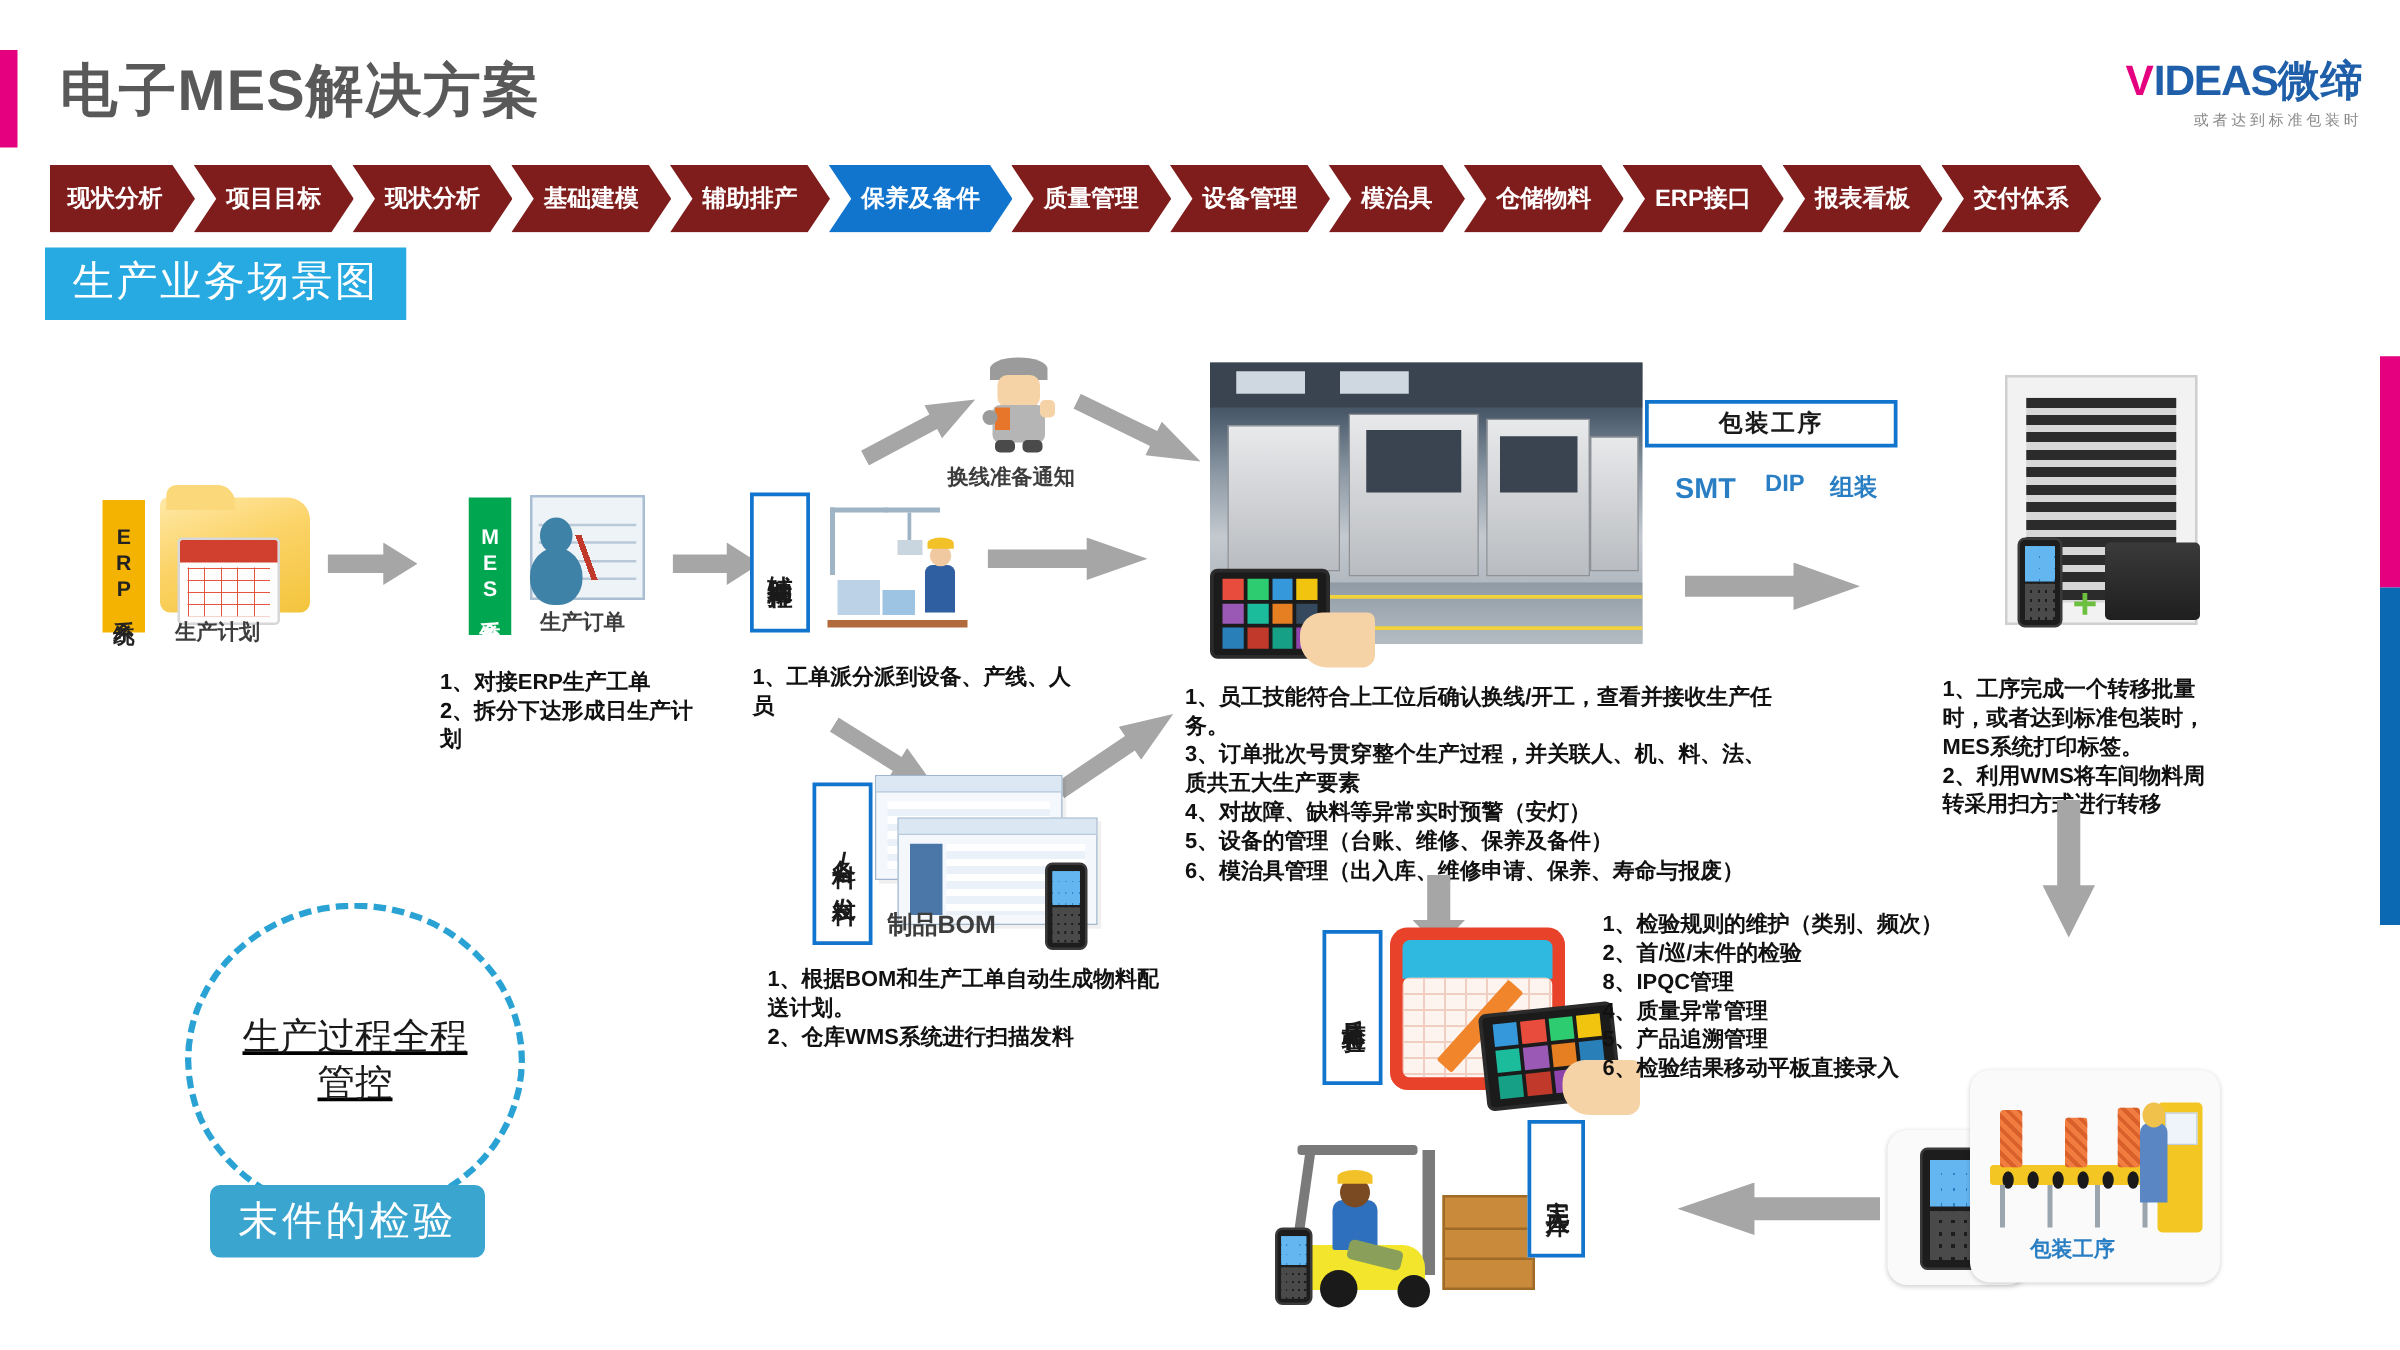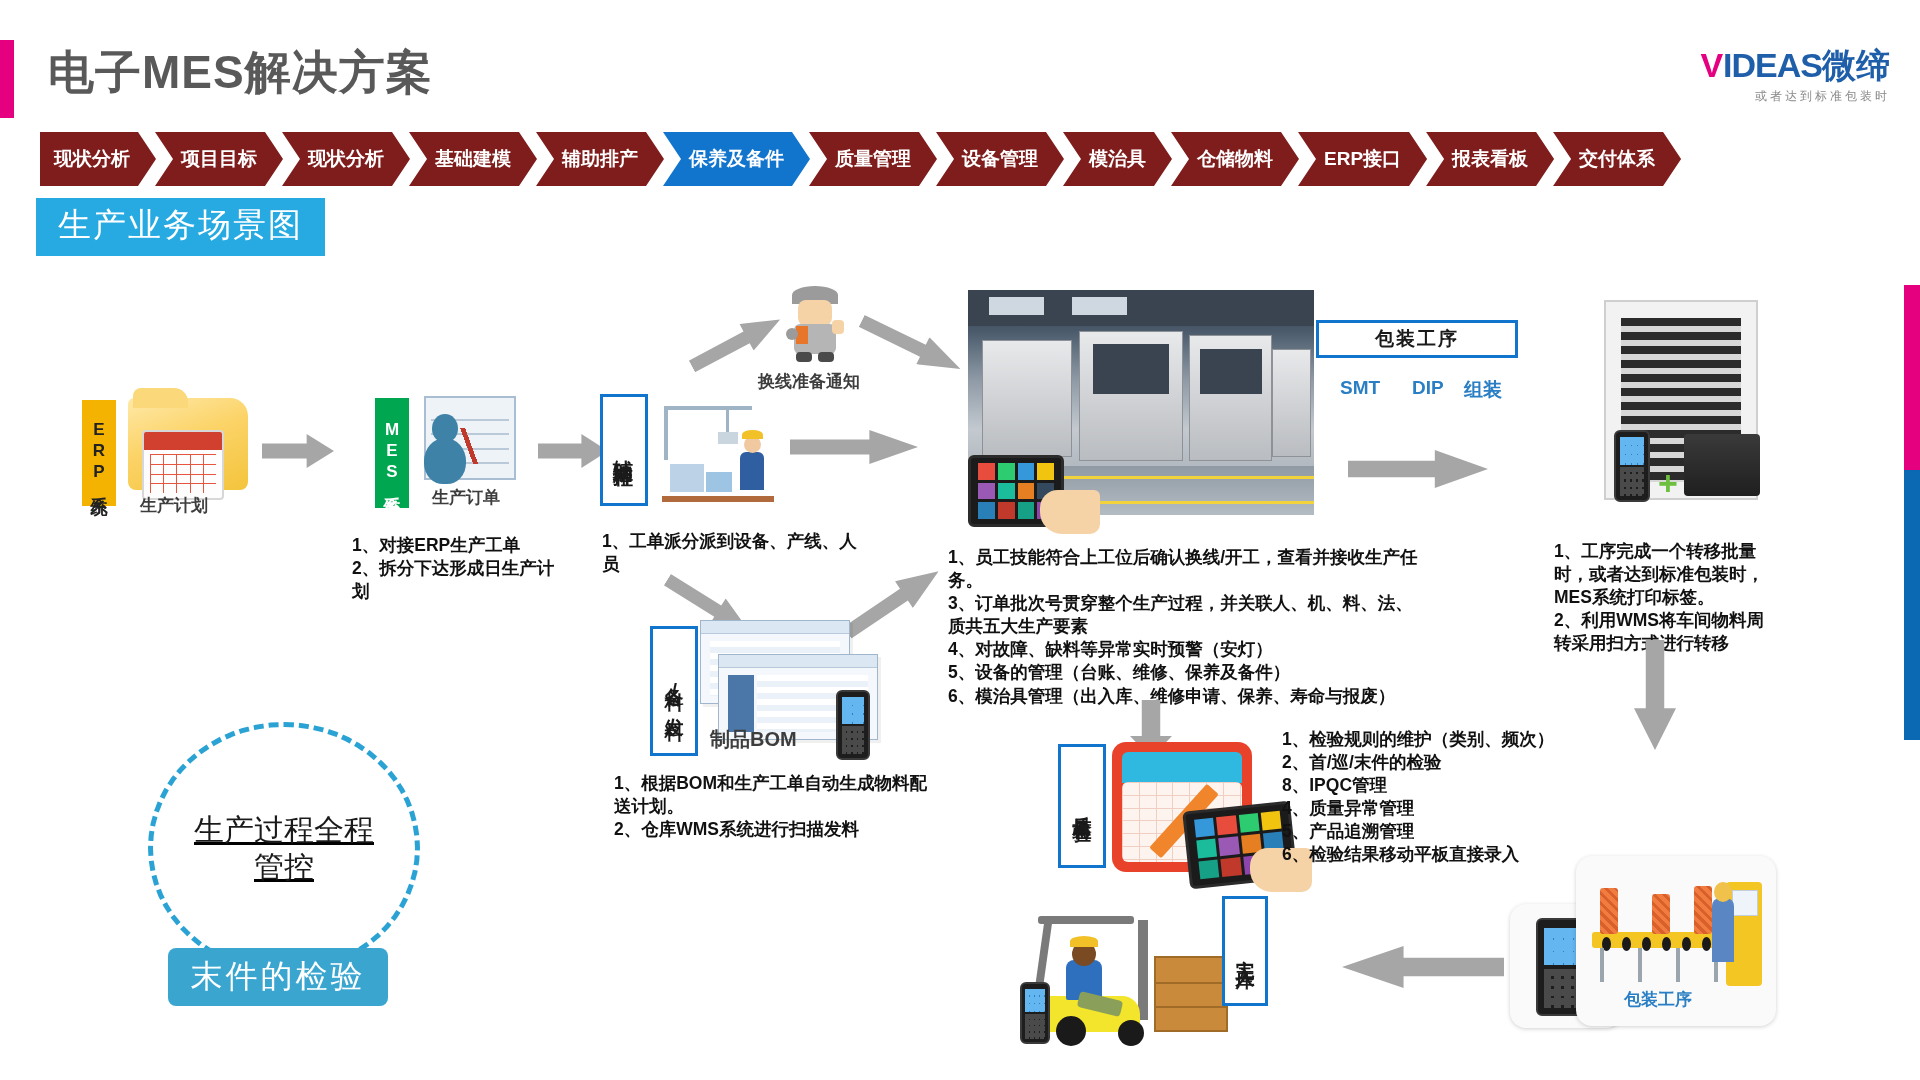--- a/index.html
+++ b/index.html
@@ -440,21 +440,21 @@
 </div>
 <div style="position:absolute; left:1040px; top:490px; width:60px; height:44px; background:#f6d3a6; border-radius:18px 6px 10px 22px;"></div>
 
 <div class="bodytext" style="left:948px; top:546px; width:480px;">1、员工技能符合上工位后确认换线/开工，查看并接收生产任务。
 3、订单批次号贯穿整个生产过程，并关联人、机、料、法、质共五大生产要素
 4、对故障、缺料等异常实时预警（安灯）
 5、设备的管理（台账、维修、保养及备件）
 6、模治具管理（出入库、维修申请、保养、寿命与报废）</div>
 
 <div class="hbox" style="left:1316px; top:320px; width:202px; height:38px; font-size:19px;">包装工序</div>
-<div class="caption-blue" style="left:1340px; top:377px; font-size:19px;">SMT</div>
+<div class="caption-blue" style="left:1340px; top:377px; font-size:23px;">SMT</div>
 <div class="caption-blue" style="left:1412px; top:377px; font-size:19px;">DIP</div>
 <div class="caption-blue" style="left:1464px; top:377px; font-size:19px;">组装</div>
 
 <div class="arrow-r" style="left:1348px; top:450px; width:140px; height:38px;"></div>
 
 <div class="rack" style="left:1604px; top:300px; width:154px; height:200px;">
   <div class="rack-inner"></div>
 </div>
 <div class="printer" style="left:1684px; top:434px; width:76px; height:62px;"></div>
 <div class="pda" style="left:1614px; top:430px; width:36px; height:72px;">

